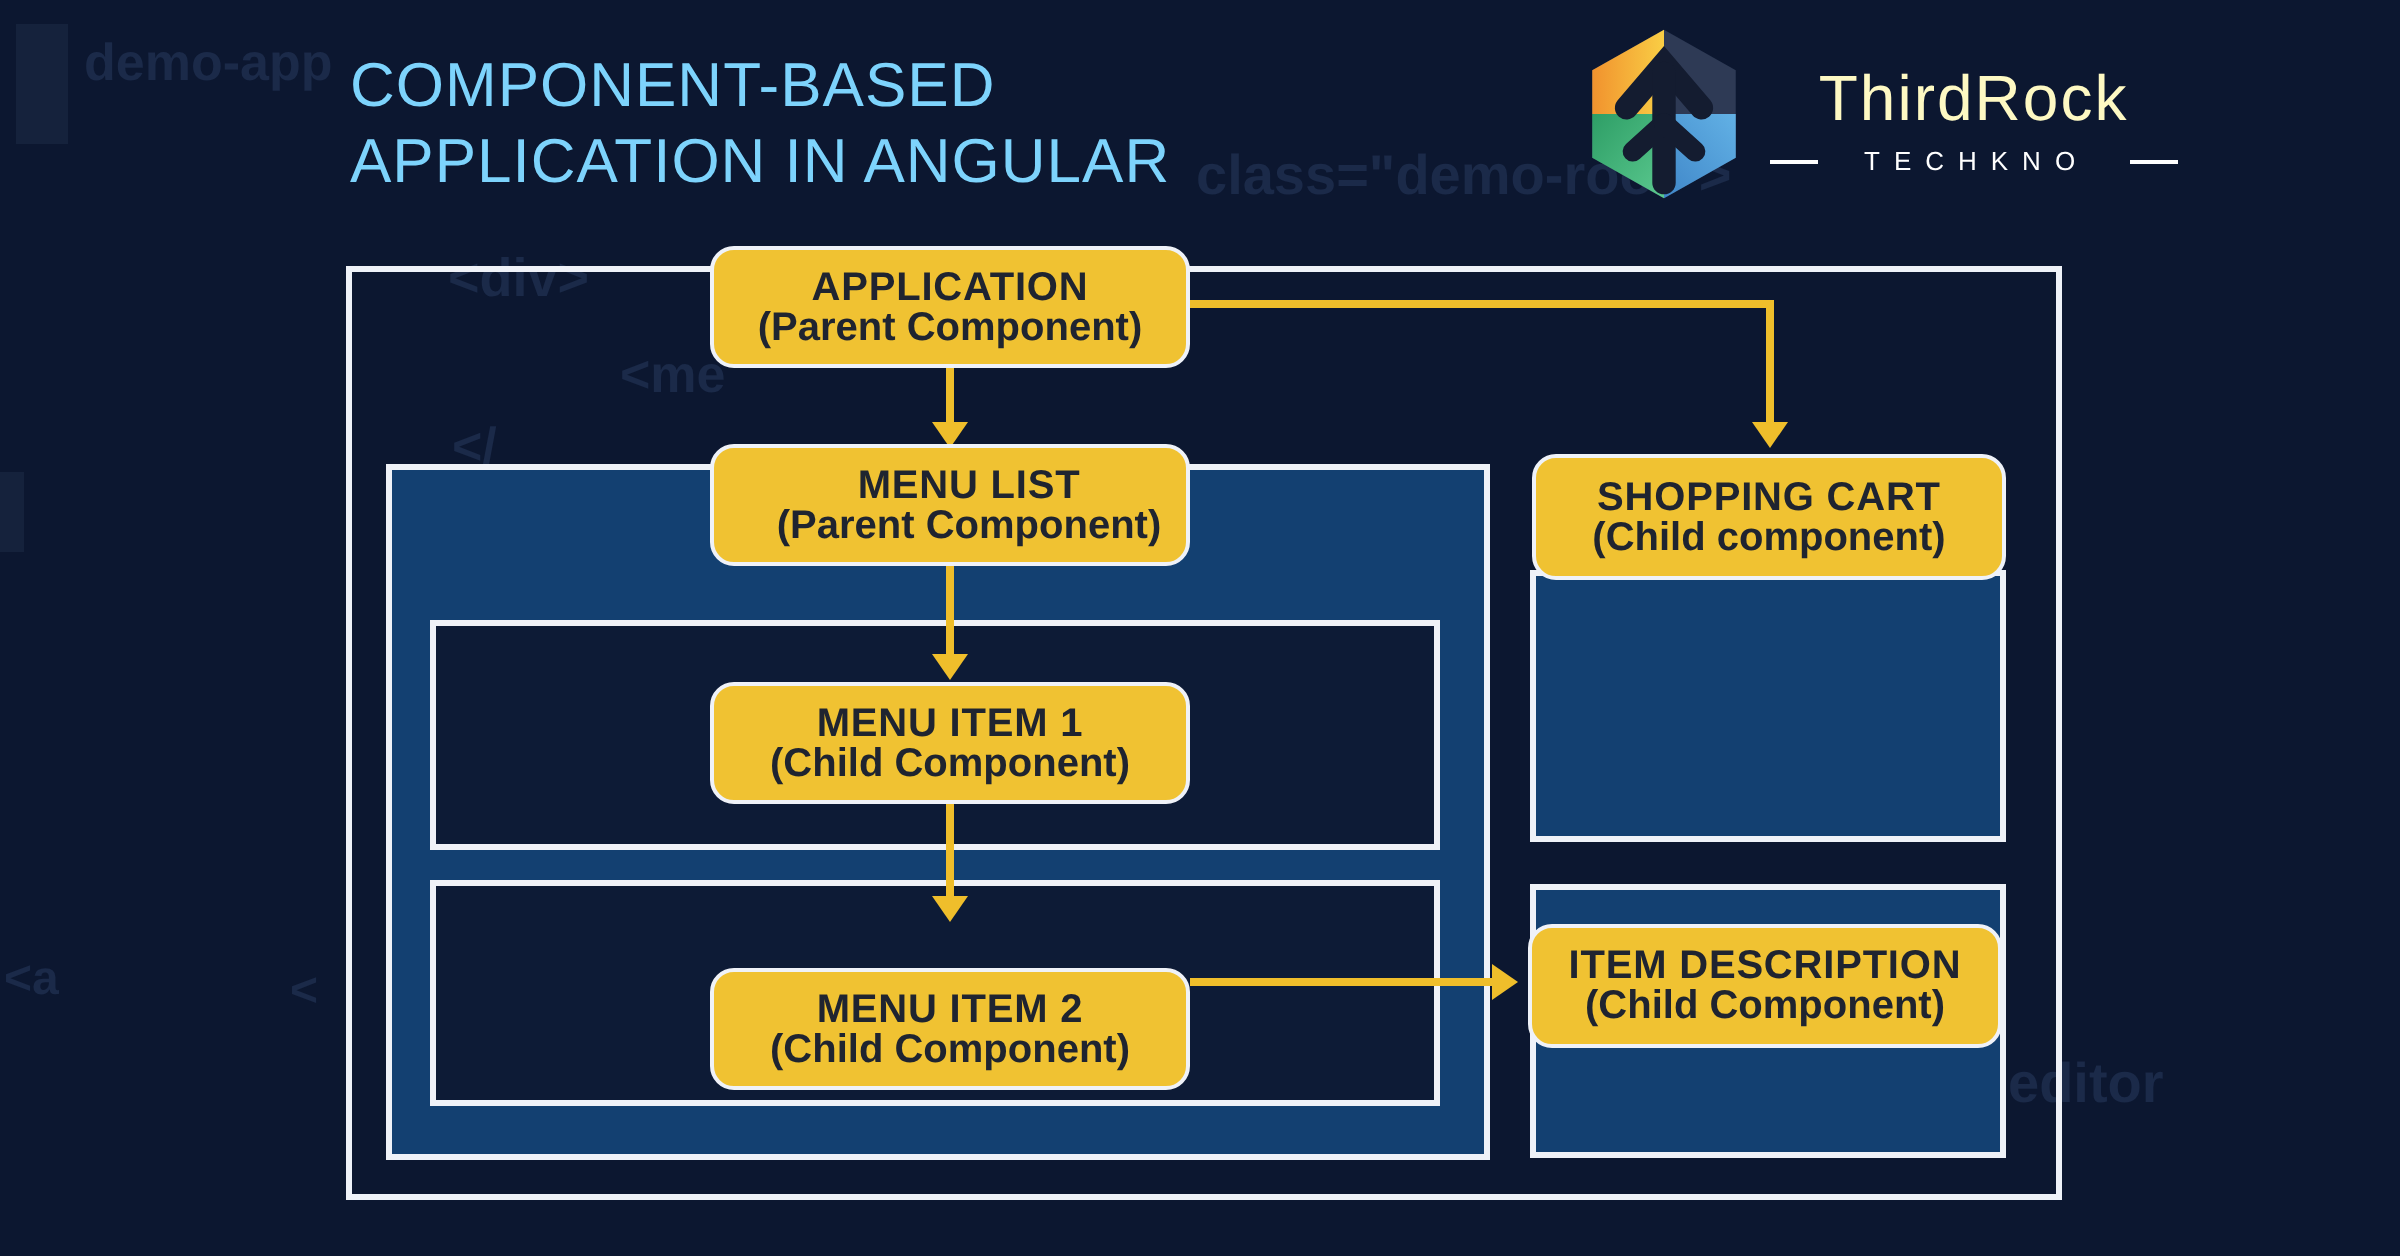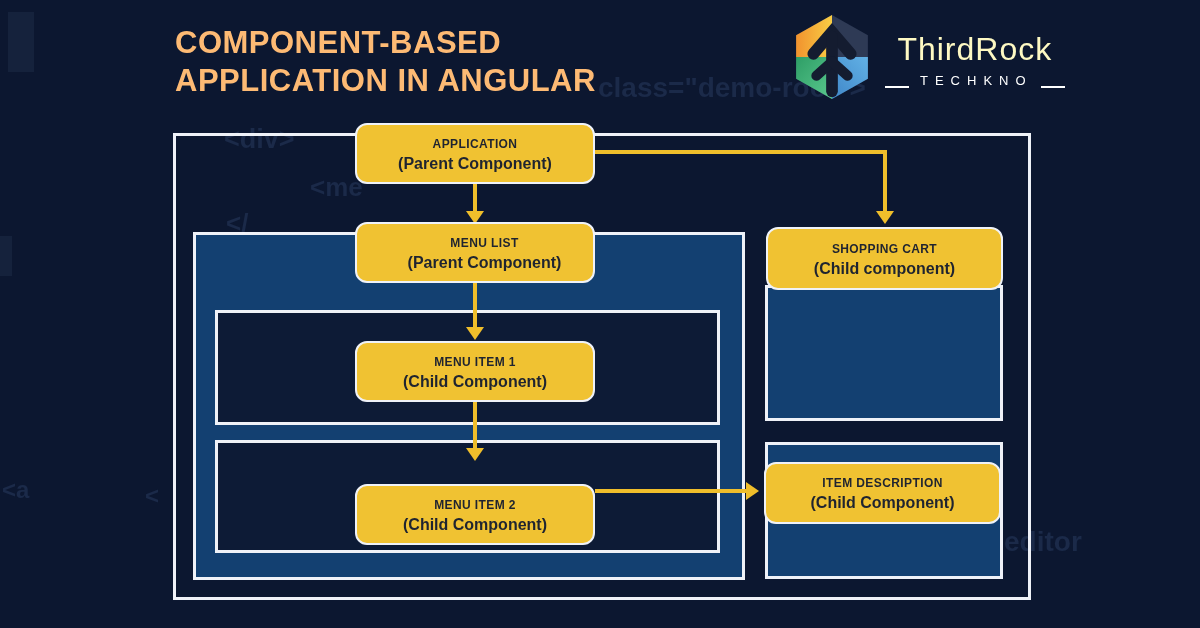--- a/index.html
+++ b/index.html
@@ -24,26 +24,26 @@
   .s3{left:310px;top:172px;font-size:26px;}
   .s4{left:226px;top:208px;font-size:26px;}
   .s5{left:2px;top:476px;font-size:24px;}
   .s6{left:145px;top:482px;font-size:24px;}
   .s7{left:1004px;top:526px;font-size:28px;}
   .bg-rect{position:absolute;z-index:0;background:#15223C;}
   .r0{left:8px;top:12px;width:26px;height:60px;}
   .r1{left:0px;top:236px;width:12px;height:40px;}
 
   
-  .title{position:absolute;left:175px;top:24px;z-index:4;color:#fdba74;font-weight:bold;
+  .title{position:absolute;left:175px;top:24px;z-index:4;color:#7dd3fc;font-weight:normal;
          font-size:31px;line-height:38px;letter-spacing:0.5px;}
   .logo{position:absolute;left:793px;top:13px;z-index:4;display:flex;align-items:center;gap:14px;}
   .logo-text{display:flex;flex-direction:column;align-items:center;}
   .brand-name{color:#fef9c3;font-size:32px;font-weight:normal;letter-spacing:1px;line-height:36px;}
-  .brand-sub-row{display:flex;align-items:flex-end;gap:8px;margin-top:6px;}
+  .brand-sub-row{display:flex;align-items:center;gap:20px;margin-top:6px;}
   .brand-dash{width:24px;height:2px;background:#FFFFFF;}
   .brand-sub{color:#FFFFFF;font-size:13px;letter-spacing:7px;text-indent:3px;}
 
   
   .frame{position:absolute;border:3px solid var(--border-white);z-index:1;}
   .outer{left:173px;top:133px;width:858px;height:467px;background:transparent;}
   .blue-left{left:193px;top:232px;width:552px;height:348px;background:var(--panel-blue);}
   .inner-1{left:215px;top:310px;width:505px;height:115px;background:#0D1B36;}
   .inner-2{left:215px;top:440px;width:505px;height:113px;background:#0D1B36;}
   .sc-rect{left:765px;top:285px;width:238px;height:136px;background:var(--panel-blue);}
@@ -67,36 +67,37 @@
   .a4-line{left:473px;top:402px;width:4px;height:48px;}
   .a4-head{left:466px;top:448px;}
   .a5-line{left:595px;top:489px;width:153px;height:4px;}
   .a5-head{left:746px;top:482px;}
 
   
   .node{position:absolute;z-index:3;background:var(--accent-yellow);
         border:2px solid var(--border-white);border-radius:12px;
         display:flex;flex-direction:column;align-items:center;justify-content:center;
         color:var(--node-text);text-align:center;line-height:20px;}
-  .node .node-title{font-size:12px;font-weight:bold;letter-spacing:0.4px;}
-  .node .node-sub{font-size:16px;font-weight:bold;}
+  .node .node-title{font-size:20px;font-weight:bold;letter-spacing:0.4px;}
+  .node .node-sub{font-size:20px;font-weight:bold;}
   .n-app{left:355px;top:123px;width:240px;height:61px;}
   .n-ml{left:355px;top:222px;width:240px;height:61px;padding-left:19px;}
   .n-m1{left:355px;top:341px;width:240px;height:61px;}
   .n-m2{left:355px;top:484px;width:240px;height:61px;}
   .n-sc{left:766px;top:227px;width:237px;height:63px;}
   .n-id{left:764px;top:462px;width:237px;height:62px;}
 </style>
 </head>
 <body>
 
 <div id="canvas">
 
   <div class="bg-rect r0"></div>
   <div class="bg-rect r1"></div>
+  <div class="snip s0">demo-app</div>
   <div class="snip s1">class="demo-root"&gt;</div>
   <div class="snip s2">&lt;div&gt;</div>
   <div class="snip s3">&lt;me</div>
   <div class="snip s4">&lt;/</div>
   <div class="snip s5">&lt;a</div>
   <div class="snip s6">&lt;</div>
   <div class="snip s7">editor</div>
 
   <div class="title">
     <div>COMPONENT-BASED</div>

